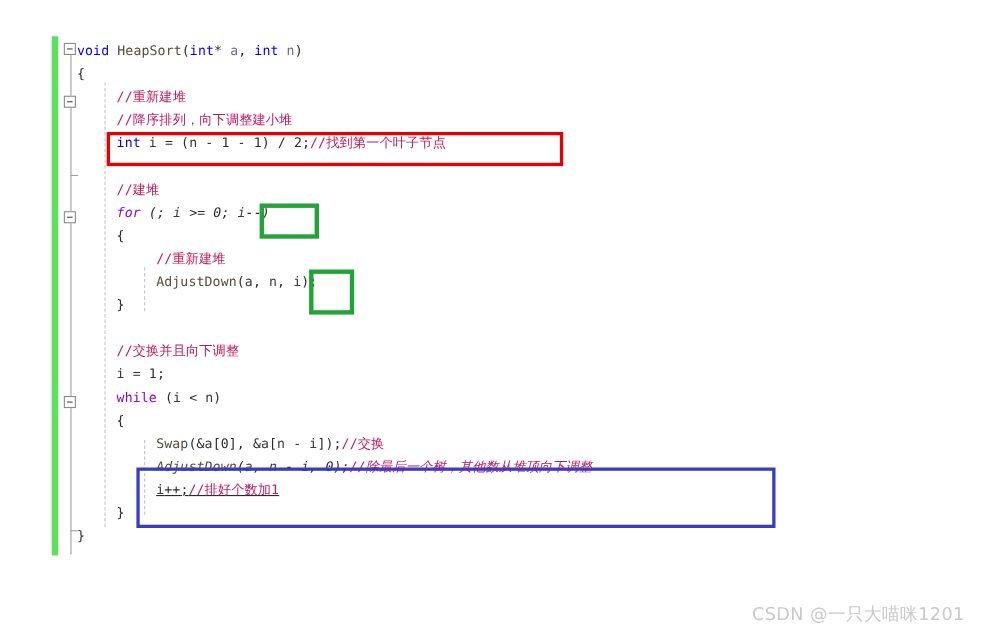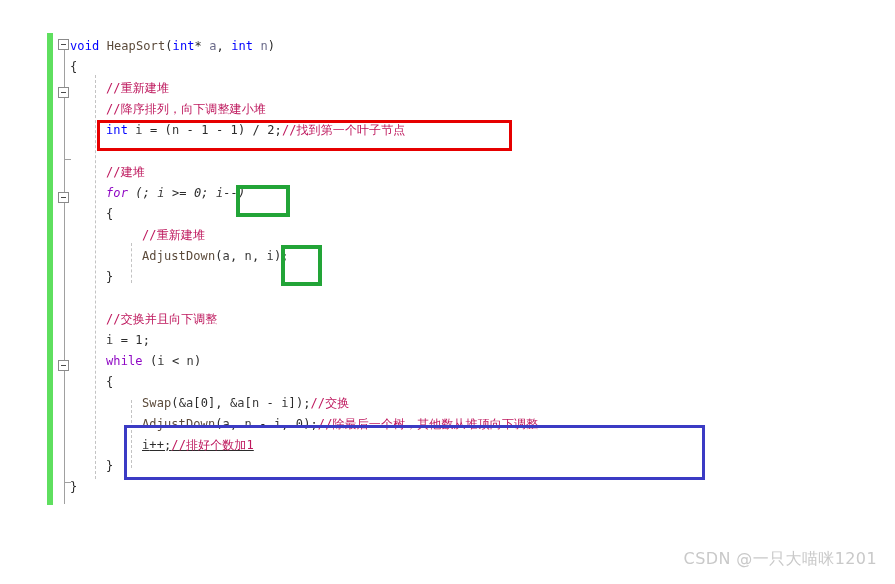--- a/index.html
+++ b/index.html
@@ -164,21 +164,21 @@
       <div class="line" style="top: 204px; left: 106px;"><span class="brace">{</span></div>
       <div class="line" style="top: 225px; left: 142px;"><span class="comment">//重新建堆</span></div>
       <div class="line" style="top: 246px; left: 142px;"><span class="fn">AdjustDown</span><span class="punct">(</span><span class="ident">a</span><span class="punct">, </span><span class="ident">n</span><span class="punct">, </span><span class="ident">i</span><span class="punct">);</span></div>
       <div class="line" style="top: 267px; left: 106px;"><span class="brace">}</span></div>
       <div class="line" style="top: 288px; left: 106px;"></div>
       <div class="line" style="top: 309px; left: 106px;"><span class="comment">//交换并且向下调整</span></div>
       <div class="line" style="top: 330px; left: 106px;"><span class="ident">i</span><span class="punct"> = </span><span class="num">1</span><span class="punct">;</span></div>
       <div class="line" style="top: 351px; left: 106px;"><span class="kw-ctrl">while</span><span class="punct"> (</span><span class="ident">i</span><span class="punct"> &lt; </span><span class="ident">n</span><span class="punct">)</span></div>
       <div class="line" style="top: 372px; left: 106px;"><span class="brace">{</span></div>
       <div class="line" style="top: 393px; left: 142px;"><span class="fn">Swap</span><span class="punct">(&amp;</span><span class="ident">a</span><span class="punct">[</span><span class="num">0</span><span class="punct">], &amp;</span><span class="ident">a</span><span class="punct">[</span><span class="ident">n</span><span class="punct"> - </span><span class="ident">i</span><span class="punct">]);</span><span class="comment">//交换</span></div>
-      <div class="line" style="top: 414px; left: 142px;"><span class="fn">AdjustDown</span><span class="punct">(</span><span class="ident">a</span><span class="punct">, </span><span class="ident">n</span><span class="punct"> - </span><span class="ident">i</span><span class="punct">, </span><span class="num">0</span><span class="punct">);</span><span class="comment">//除最后一个树，其他数从堆顶向下调整</span></div>
+      <div class="line" style="top: 414px; left: 142px; font-style: italic;"><span class="fn">AdjustDown</span><span class="punct">(</span><span class="ident">a</span><span class="punct">, </span><span class="ident">n</span><span class="punct"> - </span><span class="ident">i</span><span class="punct">, </span><span class="num">0</span><span class="punct">);</span><span class="comment">//除最后一个树，其他数从堆顶向下调整</span></div>
       <div class="line" style="top: 435px; left: 142px; text-decoration: underline;"><span class="ident">i</span><span class="punct">++;</span><span class="comment">//排好个数加1</span></div>
       <div class="line" style="top: 456px; left: 106px;"><span class="brace">}</span></div>
       <div class="line" style="top: 477px; left: 70px;"><span class="brace">}</span></div>
     </div>
 
   <div id="anno-layer">
       <div class="anno anno-red" style="left: 97px; top: 120px; width: 415px; height: 31px; border-color: rgb(230, 0, 0);"></div>
       <div class="anno anno-green" style="left: 236px; top: 185px; width: 54px; height: 32px; border-color: rgb(34, 164, 55);"></div>
       <div class="anno anno-green" style="left: 281px; top: 245px; width: 41px; height: 41px; border-color: rgb(34, 164, 55);"></div>
       <div class="anno anno-blue" style="left: 124px; top: 425px; width: 581px; height: 55px; border-color: rgb(59, 59, 196);"></div>

